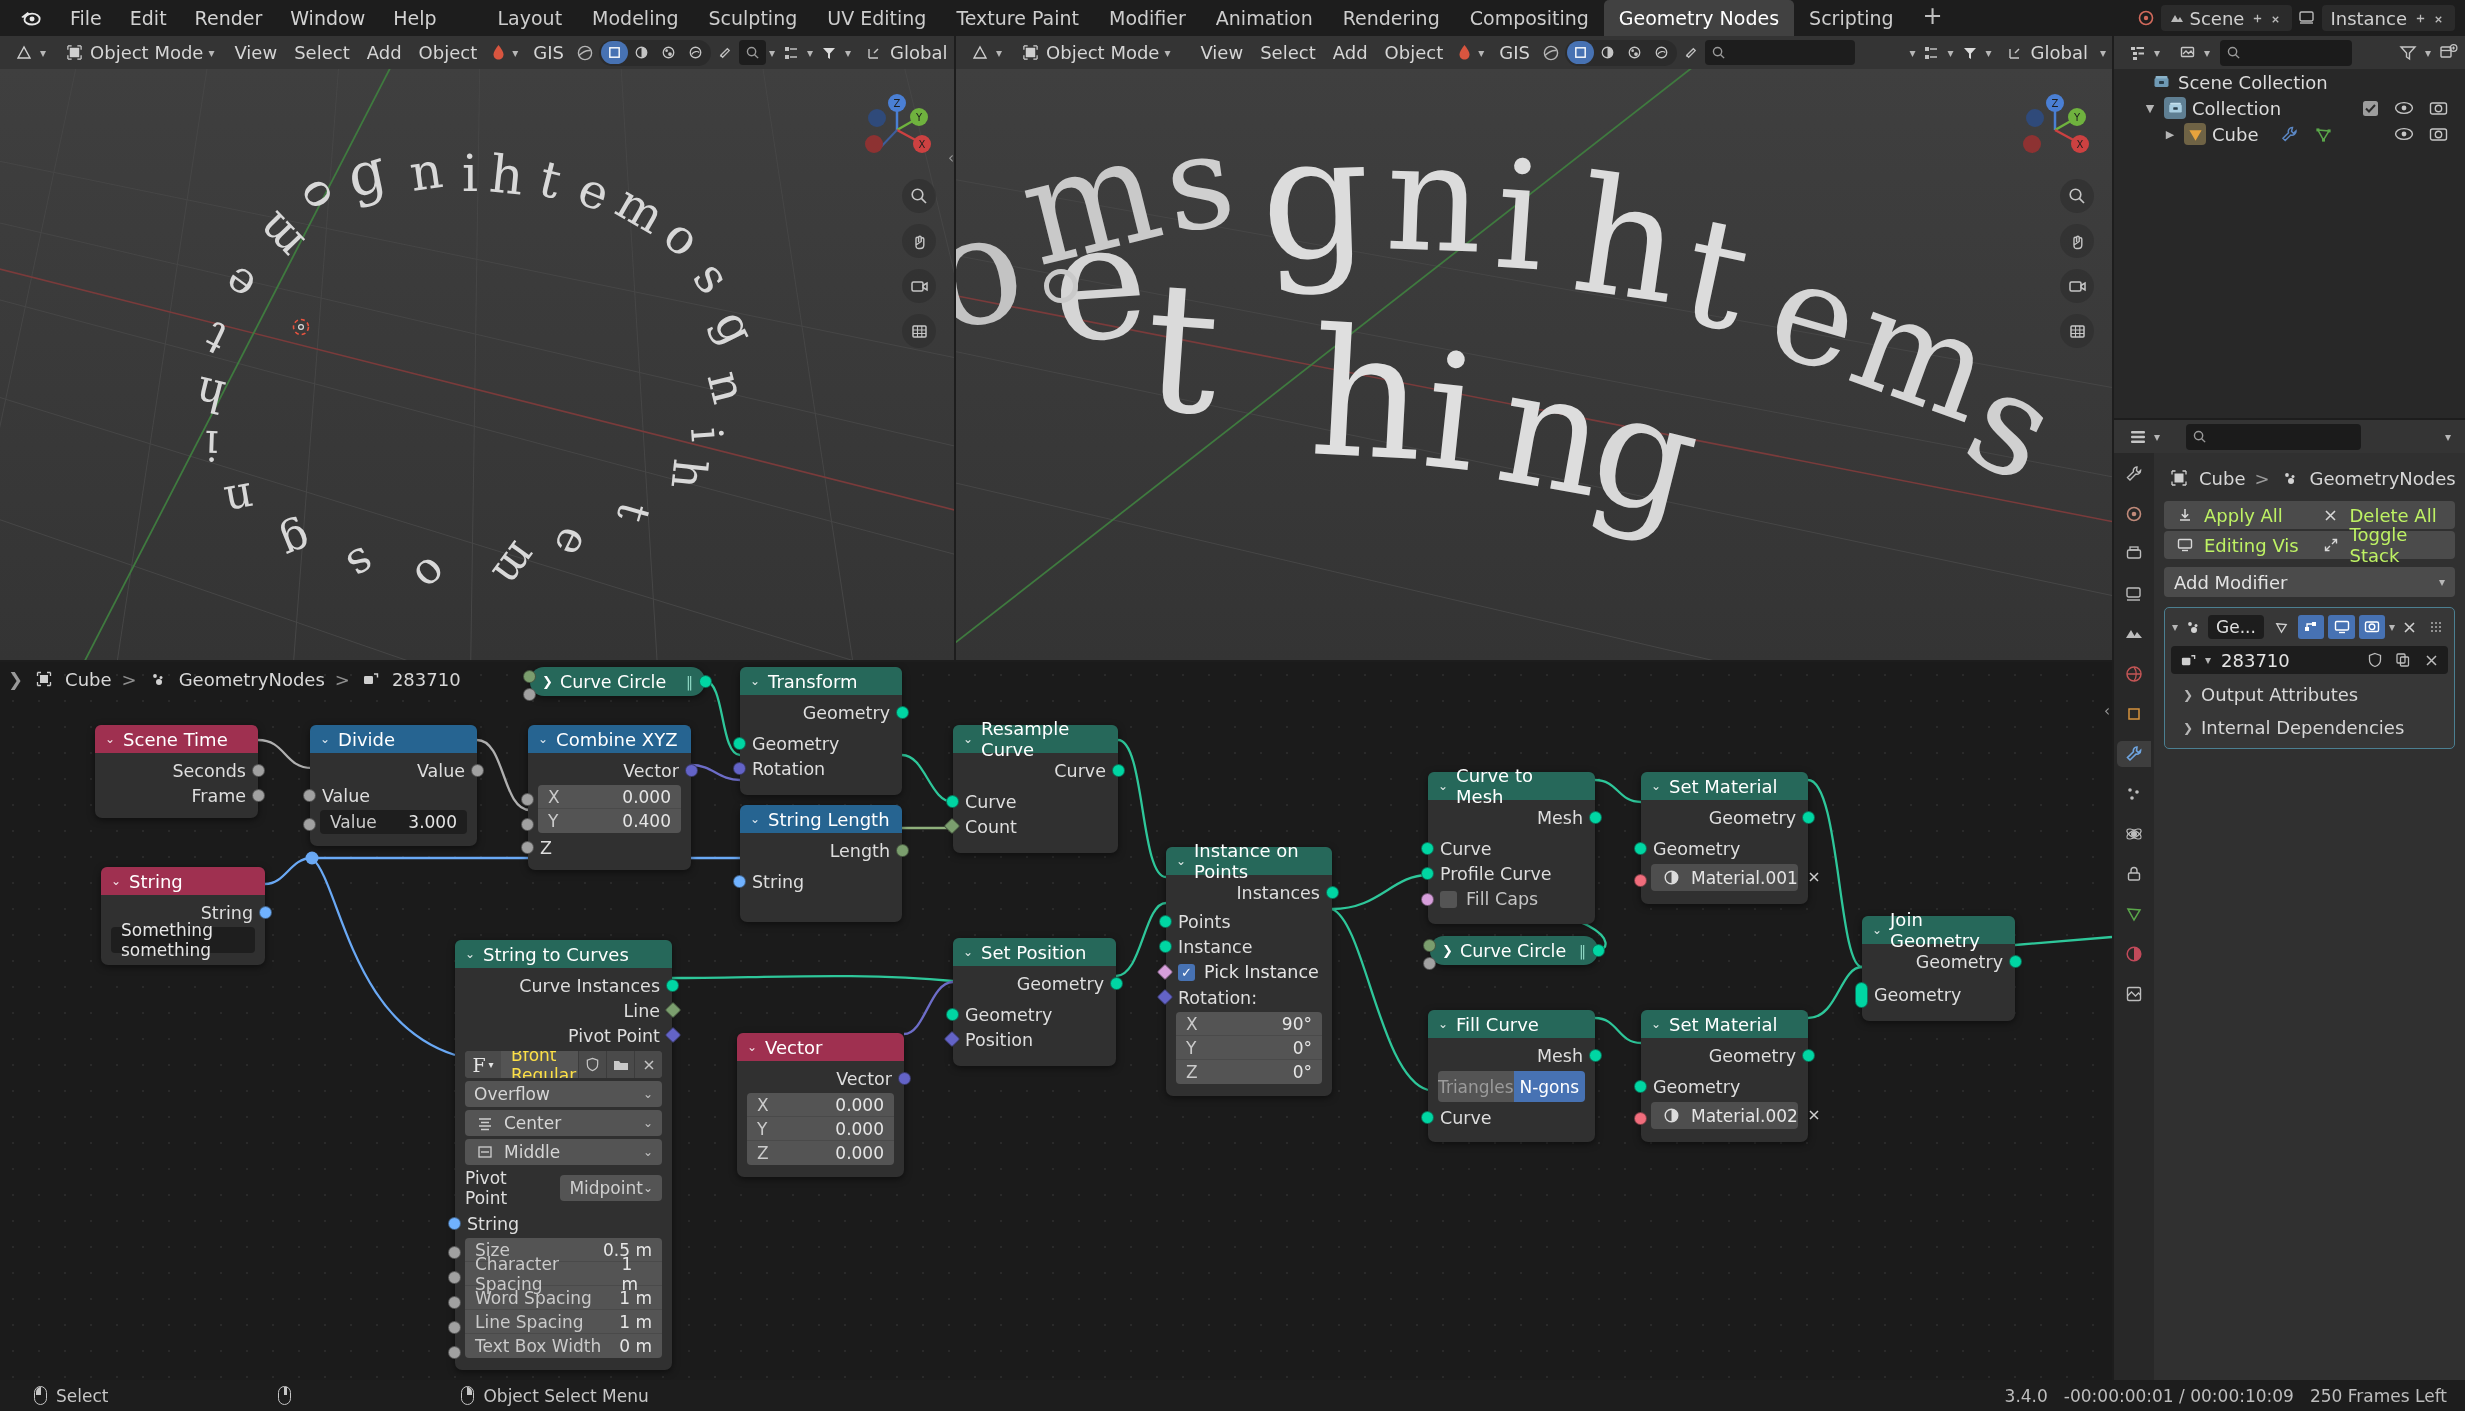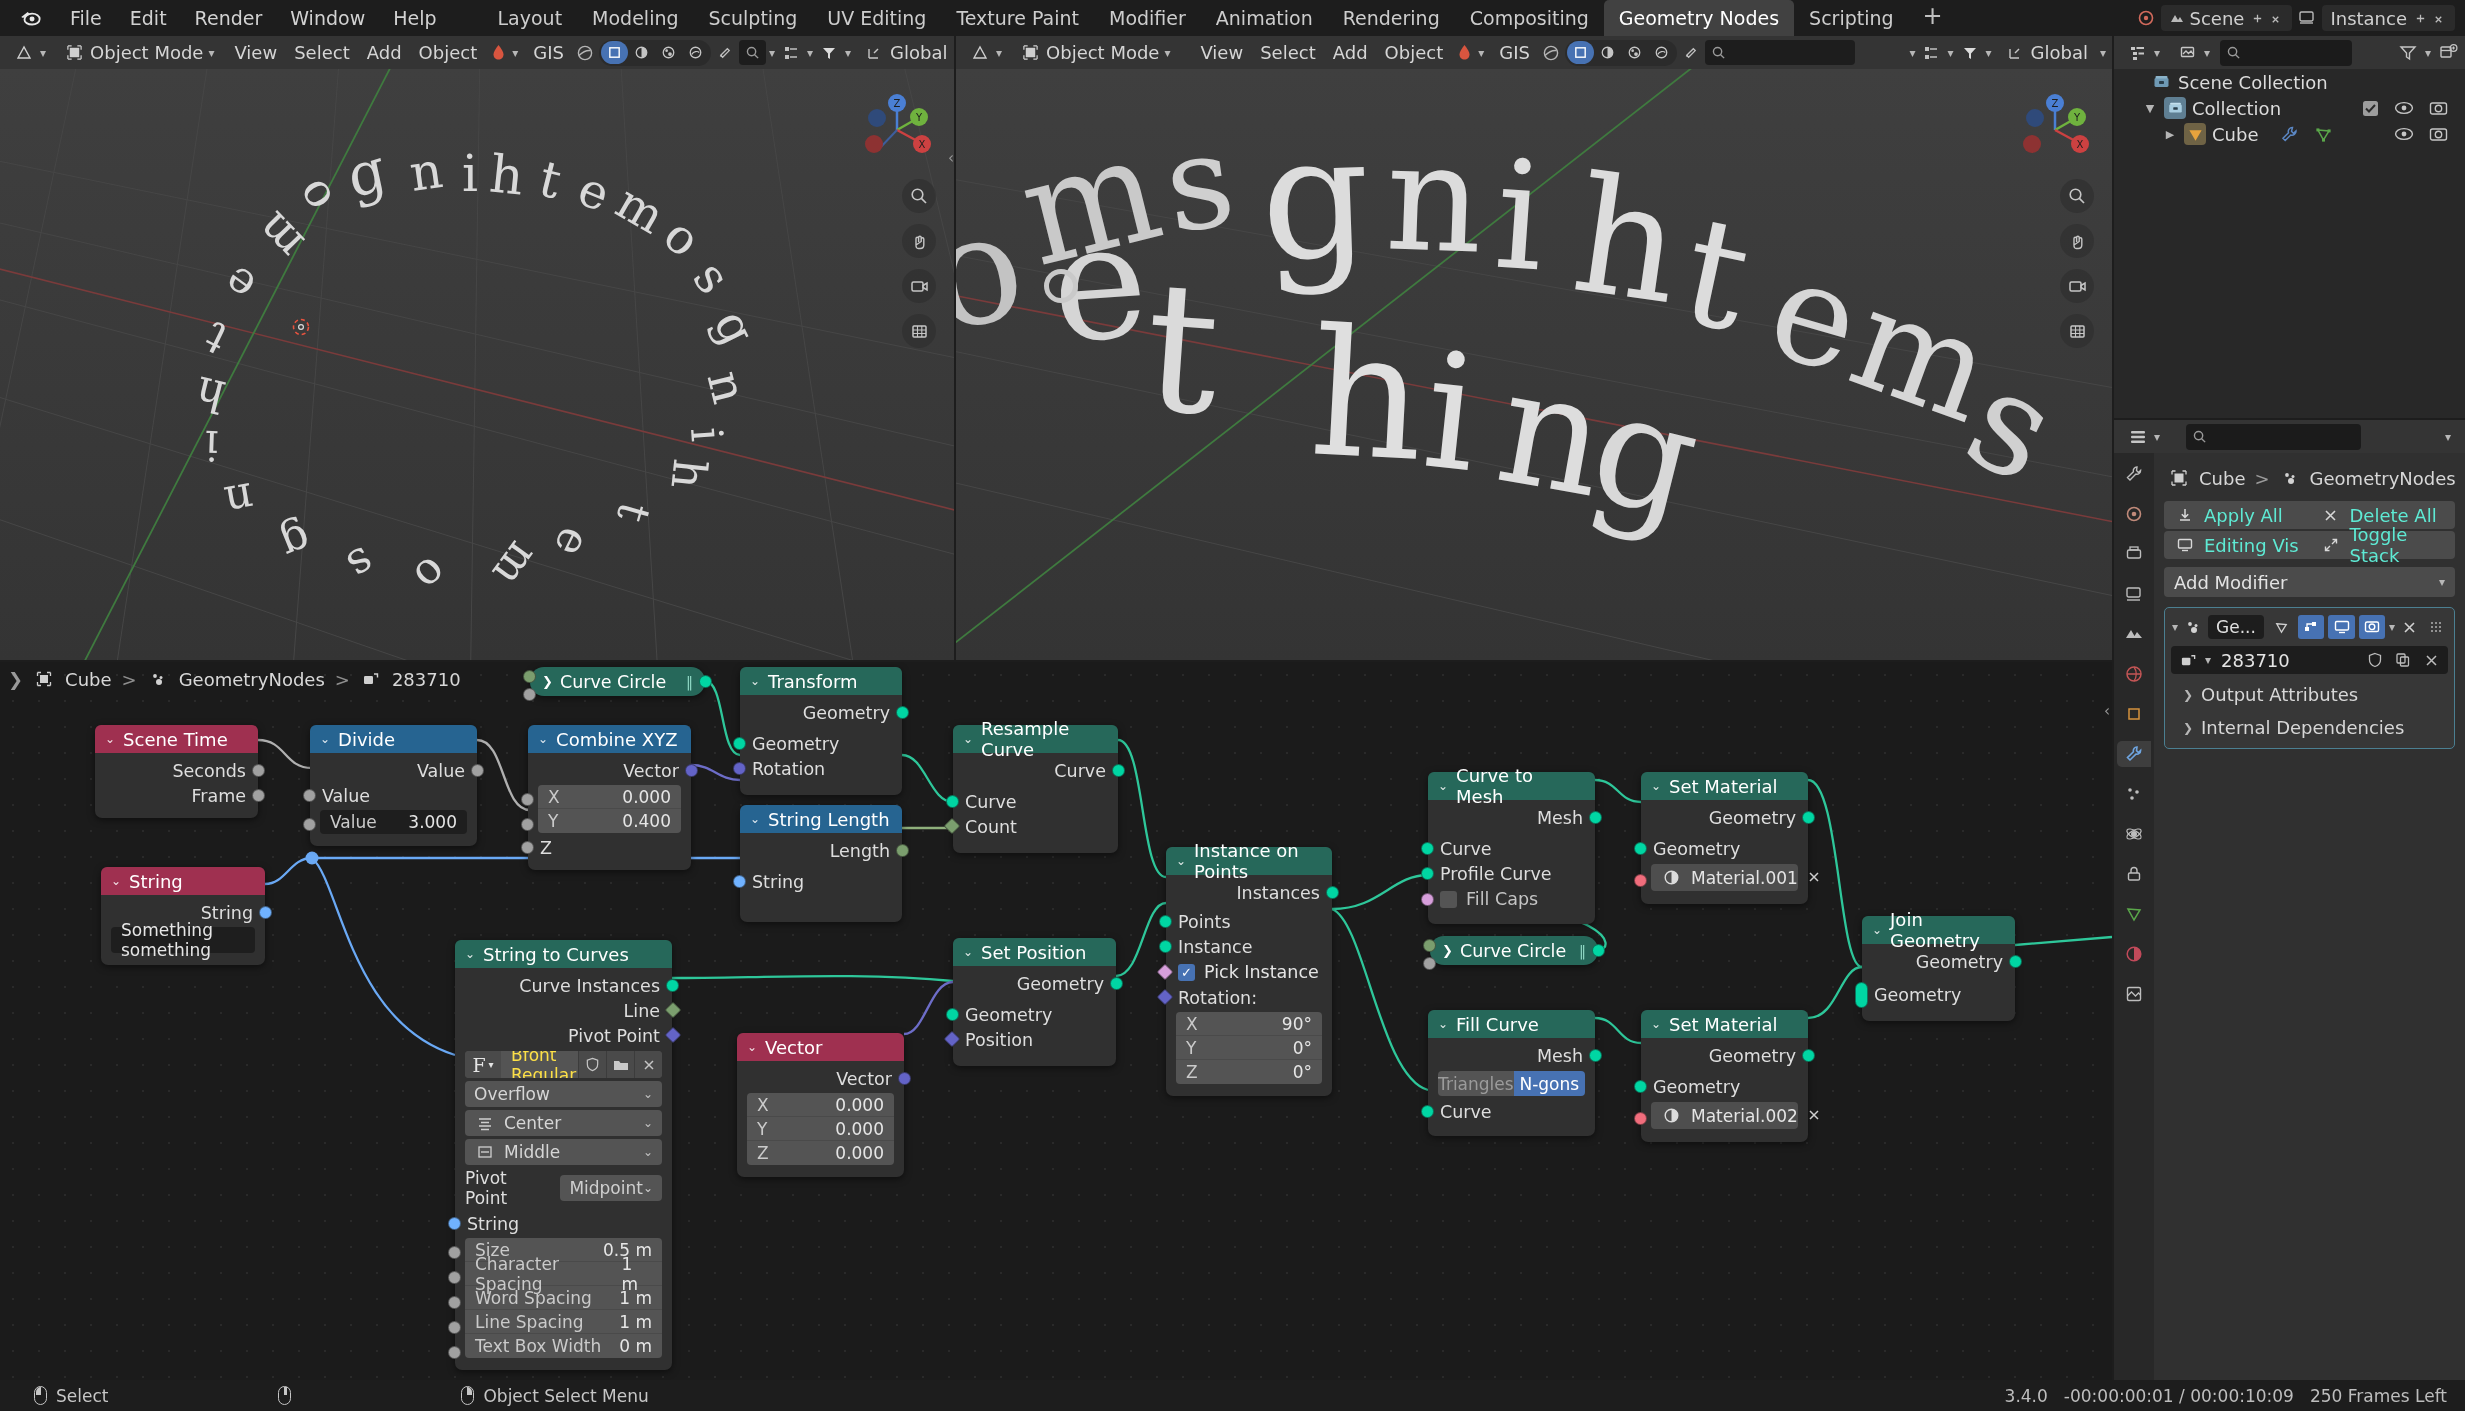--- a/index.html
+++ b/index.html
@@ -52,21 +52,21 @@
   .ol-row .tri{ width:16px; text-align:center; font-size:11px; color:#b5b5b5;}
   .ol-right{ margin-left:auto; display:flex; align-items:center; gap:12px; padding-right:16px;}
 
   
   .props{ position:absolute; background:#303030;}
   .props-tabs{ position:absolute; left:0; top:0; width:40px; bottom:0; background:#282828; display:flex; flex-direction:column; align-items:center; padding-top:8px; gap:14px;}
   .ptab{ width:26px;height:26px; display:flex;align-items:center;justify-content:center;}
   .props-body{ position:absolute; left:40px; right:0; top:0; bottom:0; padding:8px 10px 0 10px;}
   .breadcrumbp{ display:flex; align-items:center; gap:9px; font-size:18px; color:#d7d7d7; padding:6px 4px 10px 4px;}
   .btnrow{ display:flex; gap:0; margin:2px 0;}
-  .pbtn{ flex:1; background:#4b4b4b; height:28px; display:flex;align-items:center; gap:8px; padding-left:10px; font-size:18px; color:#5eead4;}
+  .pbtn{ flex:1; background:#4b4b4b; height:28px; display:flex;align-items:center; gap:8px; padding-left:10px; font-size:18px; color:#bef264;}
   .pbtn:first-child{ border-radius:4px 0 0 4px;}
   .pbtn:last-child{ border-radius:0 4px 4px 0;}
   .addmod{ background:#4b4b4b; border-radius:4px; height:30px; display:flex;align-items:center; padding:0 10px; font-size:18px; color:#e3e3e3; margin-top:8px;}
   .modpanel{ border:1px solid #4b7f91; border-radius:5px; background:#373737; margin-top:10px; padding:4px;}
   .modhdr{ display:flex; align-items:center; gap:4px; height:30px; padding:0 3px;}
   .minibtn{ width:27px;height:24px; border-radius:3px; background:#5a5a5a; display:flex;align-items:center;justify-content:center;}
   .minibtn.on{ background:#4772b3;}
   .nodefield{ display:flex; align-items:center; height:28px; background:#1d1d1d; border-radius:4px; margin:4px 2px; padding:0 6px; gap:6px; font-size:18px;}
   .disclose{ display:flex;align-items:center; gap:8px; font-size:18px; color:#d7d7d7; padding:6px 0 6px 14px;}
 
@@ -115,21 +115,21 @@
   .inline2 .dd .dc{margin-left:auto;font-size:12px;}
   .fontrow{ margin:3px 10px; display:flex; align-items:center; background:#545454; border-radius:4px; height:27px; overflow:hidden;}
   .fontrow .fi{ width:36px; display:flex;align-items:center;justify-content:center; gap:3px; background:#4a4a4a; height:100%; font-family:"DejaVu Serif",serif; font-size:19px;}
   .fontrow .fname{ flex:1; padding-left:10px; color:#fde047; font-size:17px;}
   .fontrow .fbtn{ width:28px; display:flex;align-items:center;justify-content:center; background:#4a4a4a; height:100%; border-left:1px solid #3c3c3c;}
   .matrow{ margin:3px 10px; background:#4e4e4e; border-radius:4px; height:27px; display:flex; align-items:center; gap:9px; padding:0 9px; font-size:17px;}
   .matrow .x{ margin-left:auto; color:#cfcfcf; }
   .chkrow{ display:flex; align-items:center; gap:9px; padding:0 12px; height:26px; position:relative;}
   .chk{ width:17px;height:17px; border-radius:3px; background:#4772b3; display:flex;align-items:center;justify-content:center; color:#fff; font-size:13px;}
   .chk.off{ background:#545454; }
-  .toggle2{ margin:3px 10px; display:flex; border-radius:4px; overflow:hidden; height:25px; font-size:17px;}
+  .toggle2{ margin:3px 10px; display:flex; border-radius:4px; overflow:hidden; height:31px; font-size:17px;}
   .toggle2 .t{ flex:1; display:flex;align-items:center;justify-content:center; background:#545454; color:#9b9b9b;}
   .toggle2 .t.on{ background:#4772b3; color:#fff;}
   .collapsed-socks{ position:absolute; left:-7px; top:3px; display:flex; flex-direction:column; gap:5px;}
 
   svg.links{ position:absolute; left:0; top:0; pointer-events:none; }
 
   
   .statusbar{ position:absolute; left:0; bottom:0; width:2465px; height:31px; background:#1d1d1d; display:flex; align-items:center; font-size:17px; color:#c6c6c6;}
   .sb-item{ display:flex; align-items:center; gap:9px; }
   .mouse{ width:13px;height:19px; border:1.6px solid #c6c6c6; border-radius:7px; position:relative;}

